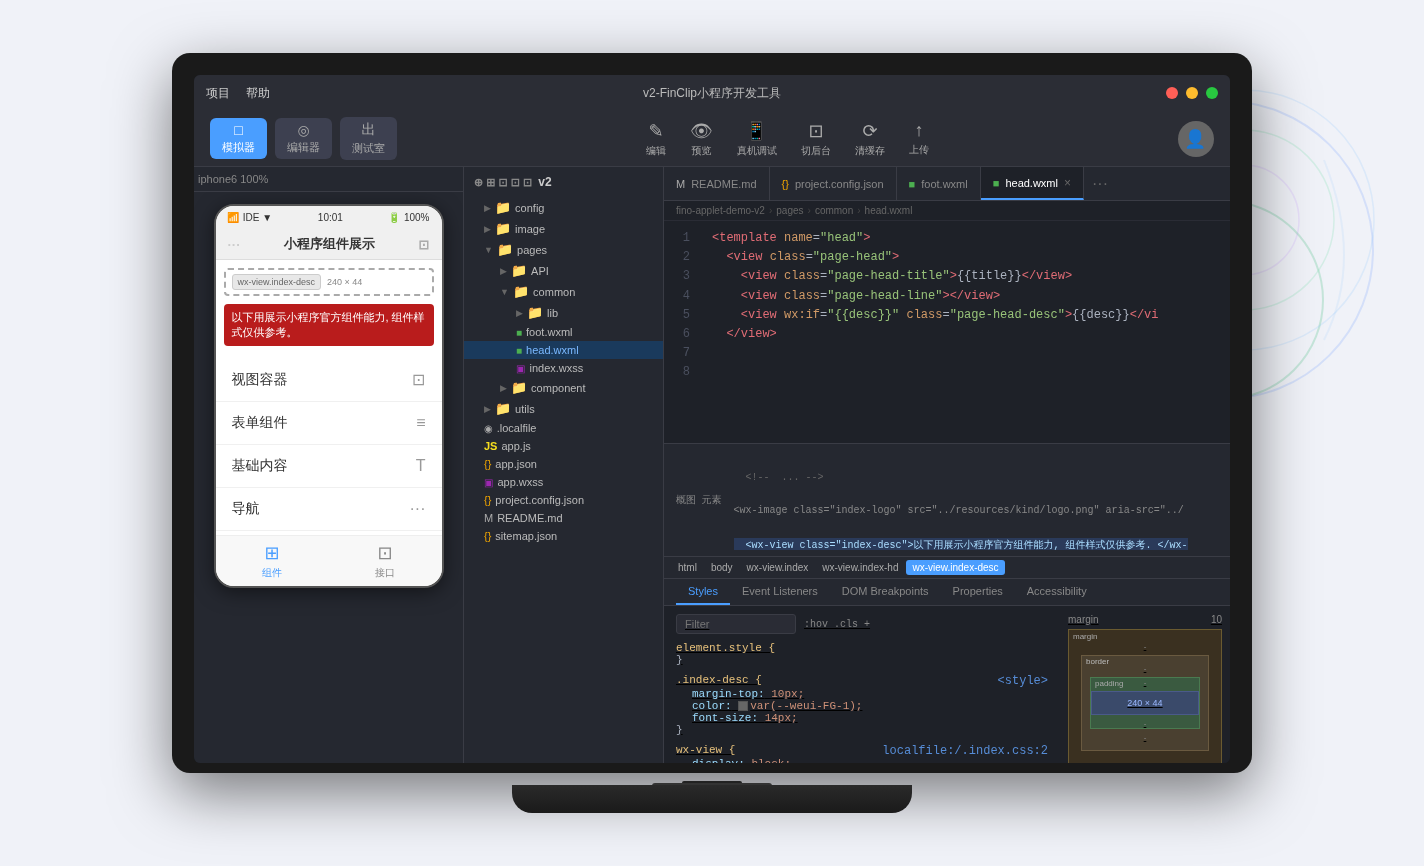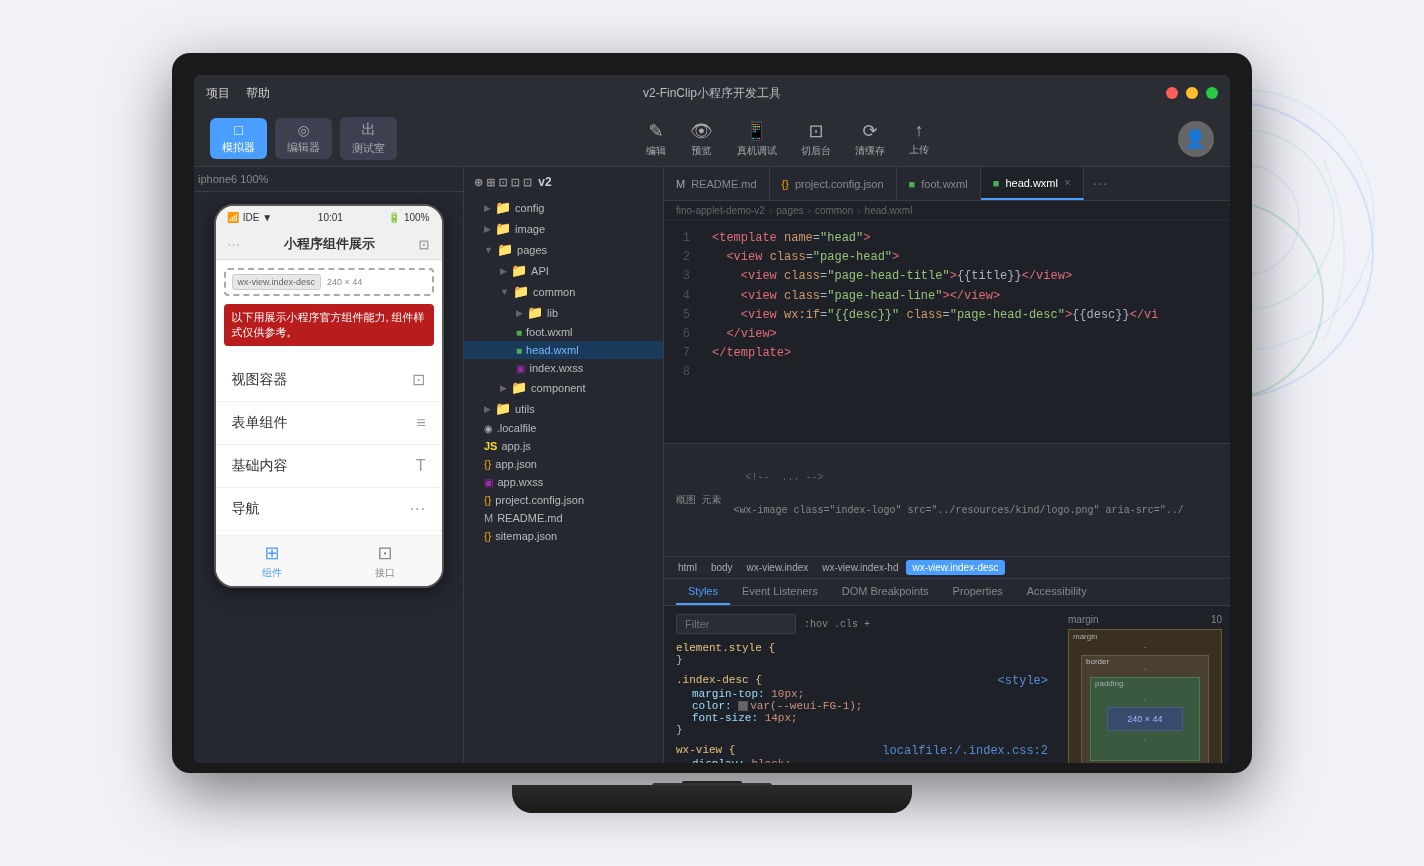--- a/index.html
+++ b/index.html
@@ -472,20 +472,21 @@
     .devtools-tab.active {
       color: #4a9eff;
       border-bottom-color: #4a9eff;
     }
 
     
     .styles-panel {
       display: flex;
       flex: 1;
       overflow: hidden;
+      text-decoration: underline;
     }
     .styles-left {
       flex: 1;
       overflow-y: auto;
       padding: 8px 12px;
       font-size: 11px;
       font-family: 'Courier New', monospace;
     }
     .filter-bar {
       display: flex;
@@ -561,21 +562,21 @@
     .box-border-label {
       position: absolute;
       top: 1px;
       left: 4px;
       font-size: 8px;
       color: #bbb;
     }
     .box-padding-area {
       background: #3a5a40;
       border: 1px solid #4a7a50;
-      padding: 16px;
+      padding: 0;
       position: relative;
     }
     .box-padding-label {
       position: absolute;
       top: 1px;
       left: 4px;
       font-size: 8px;
       color: #aaa;
     }
     .box-content-area {
@@ -889,33 +890,33 @@
               <div>7</div>
               <div>8</div>
             </div>
             <div class="code-content">
               <div class="code-line"><span class="tag">&lt;template</span> <span class="attr">name</span><span class="punct">=</span><span class="val">"head"</span><span class="tag">&gt;</span></div>
               <div class="code-line">  <span class="tag">&lt;view</span> <span class="attr">class</span><span class="punct">=</span><span class="val">"page-head"</span><span class="tag">&gt;</span></div>
               <div class="code-line">    <span class="tag">&lt;view</span> <span class="attr">class</span><span class="punct">=</span><span class="val">"page-head-title"</span><span class="tag">&gt;</span><span class="text-content">{{title}}</span><span class="tag">&lt;/view&gt;</span></div>
               <div class="code-line">    <span class="tag">&lt;view</span> <span class="attr">class</span><span class="punct">=</span><span class="val">"page-head-line"</span><span class="tag">&gt;&lt;/view&gt;</span></div>
               <div class="code-line">    <span class="tag">&lt;view</span> <span class="attr">wx:if</span><span class="punct">=</span><span class="val">"{{desc}}"</span> <span class="attr">class</span><span class="punct">=</span><span class="val">"page-head-desc"</span><span class="tag">&gt;</span><span class="text-content">{{desc}}</span><span class="tag">&lt;/vi</span></div>
               <div class="code-line">  <span class="tag">&lt;/view&gt;</span></div>
-              <div class="code-line"><span class="tag">&lt;/template&gt;</span></div>
               <div class="code-line">&nbsp;</div>
             </div>
           </div>
 
           <div class="bottom-panel">
 
             <div class="html-preview-strip">
               <span style="color:#888;font-size:10px;margin-right:8px;">概图&nbsp;&nbsp;元素</span>
 
               <div style="font-family:'Courier New',monospace;font-size:10px;color:#888;white-space:pre;overflow:hidden;max-height:100px;">
                 <div style="color:#666;">  &lt;!--  ... --&gt;</div>
                 <div style="color:#888;">&lt;wx-image class="index-logo" src="../resources/kind/logo.png" aria-src="../</div>
+                <div style="background:#2a3a5a;color:#adf;">&nbsp;&nbsp;&lt;wx-view class="index-desc"&gt;以下用展示小程序官方组件能力, 组件样式仅供参考. &lt;/wx-</div>
                 
                 
                 
                 
                 
                 
               </div>
             </div>
 
             <div style="background:#252830;padding:3px 8px;border-bottom:1px solid #3a3c45;display:flex;gap:2px;">

